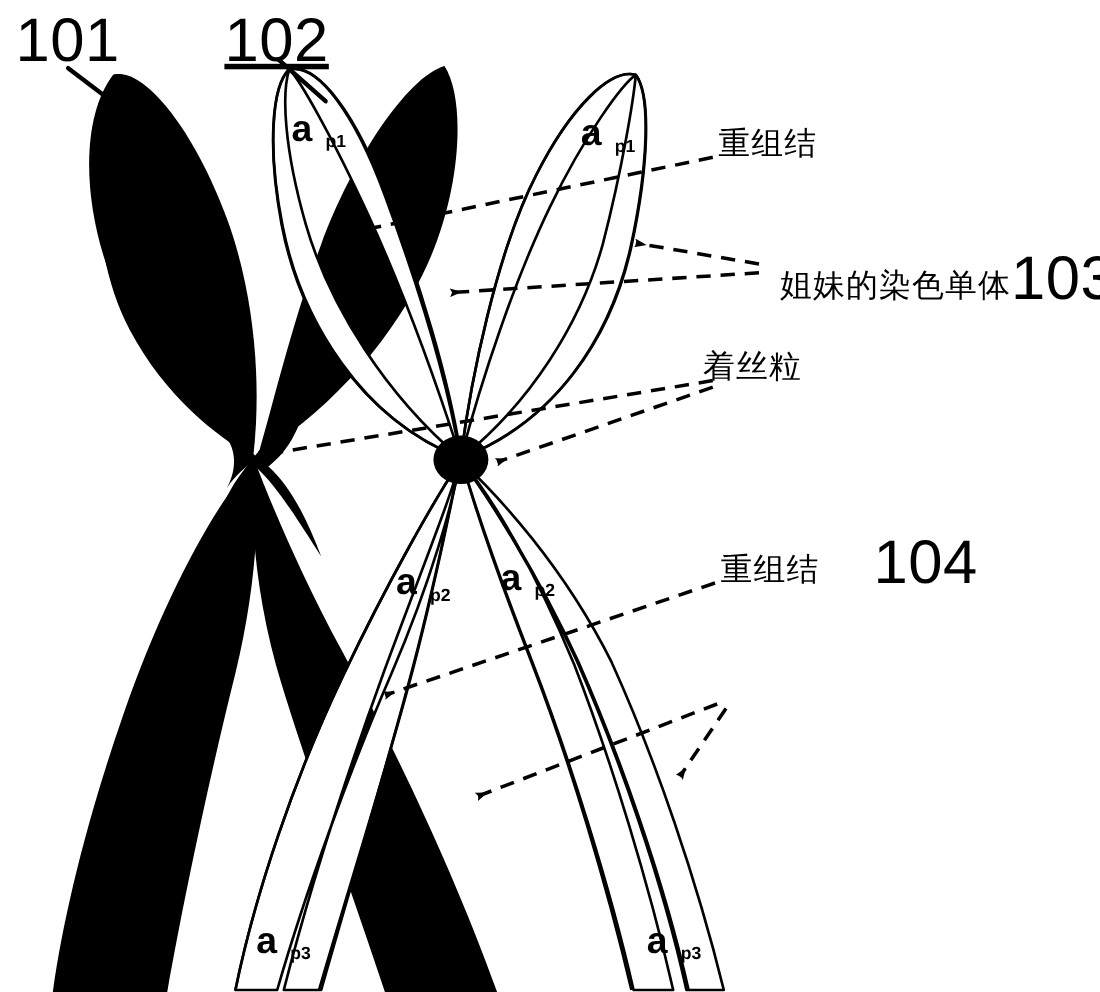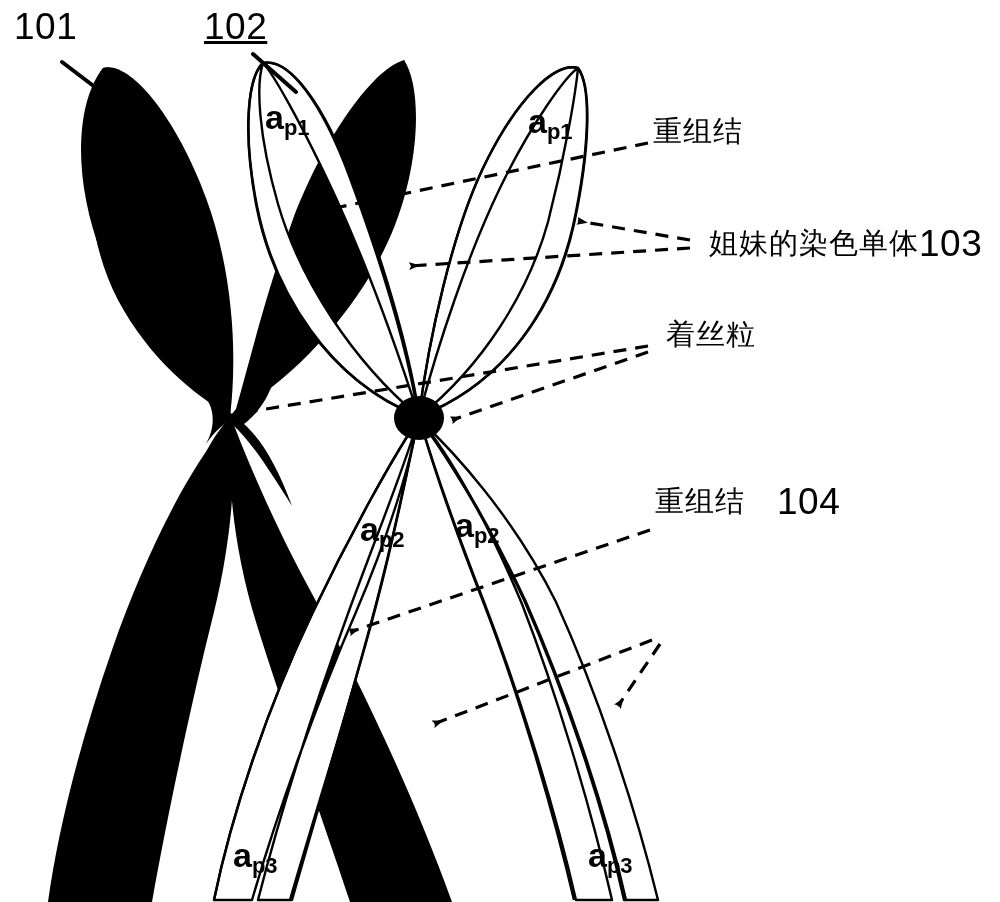--- a/index.html
+++ b/index.html
@@ -27,42 +27,42 @@
   }
   .label-text {
     position: absolute;
     color: #000000;
     white-space: nowrap;
     line-height: 1;
     user-select: none;
   }
   .ref-num {
     font-family: "Liberation Sans", sans-serif;
-    font-size: 37px;
+    font-size: 56px;
     font-weight: 400;
     letter-spacing: 0.5px;
   }
   .cjk-label {
     font-family: Liberation Serif, serif;
     font-size: 29px;
     font-weight: 400;
     letter-spacing: 1px;
   }
   .arm-label {
     font-family: "Liberation Sans", sans-serif;
     font-size: 34px;
     font-weight: 700;
   }
   .arm-label sub {
-    font-size: 22px;
+    font-size: 16px;
     font-weight: 700;
     vertical-align: baseline;
     position: relative;
     top: 6px;
-    left: 0px;
+    left: 12px;
   }
 </style>
 </head>
 <body>
 
 <div id="figure-root">
 
   <svg id="figure-svg" viewBox="0 0 1000 902">
 
     <defs>
@@ -165,24 +165,24 @@
   <div class="label-text ref-num" style="left:14px; top:8px;">101</div>
 
   <div class="label-text ref-num" style="left:204px; top:8px;text-decoration:underline;">102</div>
 
   <div class="label-text cjk-label" style="left:653px; top:117px;">重组结</div>
 
   <div class="label-text" style="left:685px; top:222px;margin-left:24px;">
     <span class="cjk-label">姐妹的染色单体</span><span class="ref-num" style="position:relative; top:3px;">103</span>
   </div>
 
-  <div class="label-text cjk-label" style="left:666px; top:320px;">着丝粒</div>
+  <div class="label-text cjk-label" style="left:639px; top:320px;">着丝粒</div>
 
   <div class="label-text" style="left:655px; top:480px;">
-    <span class="cjk-label">重组结</span><span class="ref-num" style="position:relative; top:3px; margin-left:32px;">104</span>
+    <span class="cjk-label">重组结</span><span class="ref-num" style="position:relative; top:3px; margin-left:49px;">104</span>
   </div>
 
 
   <div class="label-text arm-label" style="left:265px; top:100px;">
     <span>a</span><sub>p1</sub>
   </div>
 
   <div class="label-text arm-label" style="left:528px; top:104px;">
     <span>a</span><sub>p1</sub>
   </div>

